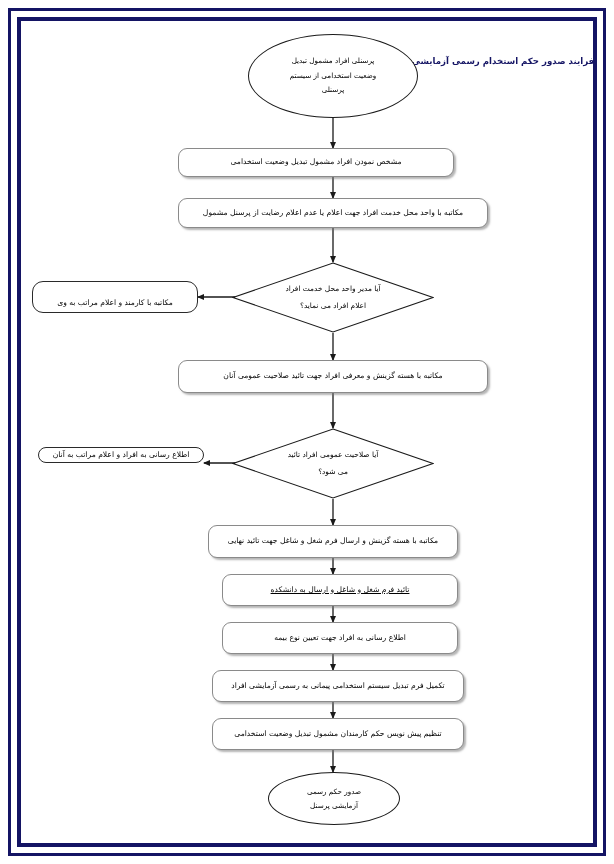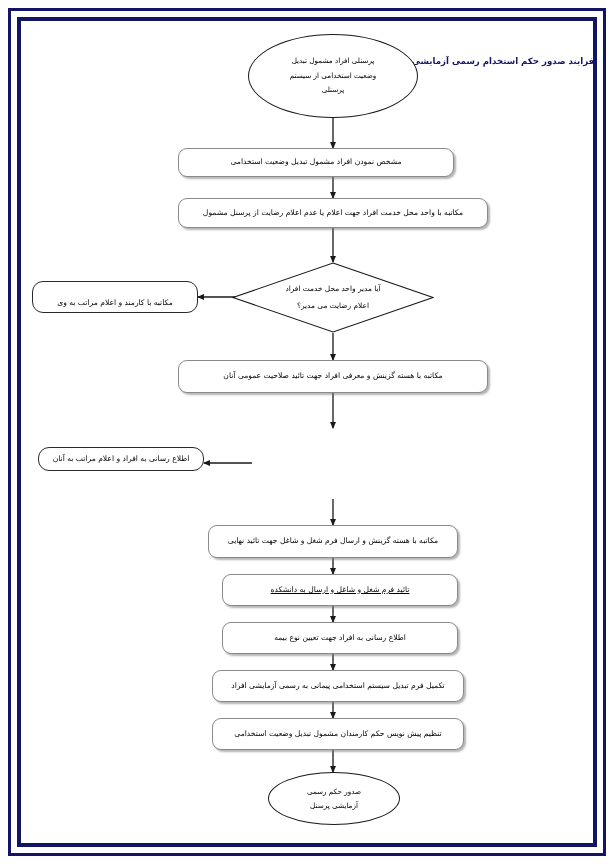--- a/index.html
+++ b/index.html
@@ -189,35 +189,46 @@
     <span>مکاتبه با واحد محل خدمت افراد جهت اعلام یا عدم اعلام رضایت از پرسنل مشمول</span>
   </div>
 
   <div class="decision-wrap" style="left:232px; top:262px; width:202px; height:71px;">
     <svg width="202" height="71" viewBox="0 0 202 71" xmlns="http://www.w3.org/2000/svg">
       <polygon points="101,1 201,35.5 101,70 1,35.5" fill="#ffffff" stroke="#1a1a1a" stroke-width="1.1"></polygon>
     </svg>
     <div class="decision-text">
       <div>
         <span class="ln">آیا مدیر واحد محل خدمت افراد</span>
-        <span class="ln">اعلام رضایت می مدیر؟</span>
+        <span class="ln">اعلام افراد می نماید؟</span>
       </div>
     </div>
   </div>
 
   <div class="node side-proc" style="left:32px; top:281px; width:166px; height:32px;align-items:flex-end;">
     <span>مکاتبه با کارمند و اعلام مراتب به وی</span>
   </div>
 
   <div class="node proc" style="left:178px; top:360px; width:310px; height:33px;align-items:center;">
     <span>مکاتبه با هسته گزینش و معرفی افراد جهت تائید صلاحیت عمومی آنان</span>
   </div>
 
-
-  <div class="node side-proc" style="left:38px; top:447px; width:166px; height:24px;">
+  <div class="decision-wrap" style="left:232px; top:428px; width:202px; height:71px;">
+    <svg width="202" height="71" viewBox="0 0 202 71" xmlns="http://www.w3.org/2000/svg">
+      <polygon points="101,1 201,35.5 101,70 1,35.5" fill="#ffffff" stroke="#1a1a1a" stroke-width="1.1"></polygon>
+    </svg>
+    <div class="decision-text">
+      <div>
+        <span class="ln">آیا صلاحیت عمومی افراد تائید</span>
+        <span class="ln">می شود؟</span>
+      </div>
+    </div>
+  </div>
+
+  <div class="node side-proc" style="left:38px; top:447px; width:166px; height:16px;">
     <span>اطلاع رسانی به افراد و اعلام مراتب به آنان</span>
   </div>
 
   <div class="node proc" style="left:208px; top:525px; width:250px; height:33px;">
     <span>مکاتبه با هسته گزینش و ارسال فرم شغل و شاغل جهت تائید نهایی</span>
   </div>
 
   <div class="node proc" style="left:222px; top:574px; width:236px; height:32px;text-decoration:underline;">
     <span>تائید فرم شغل و شاغل و ارسال به دانشکده</span>
   </div>

